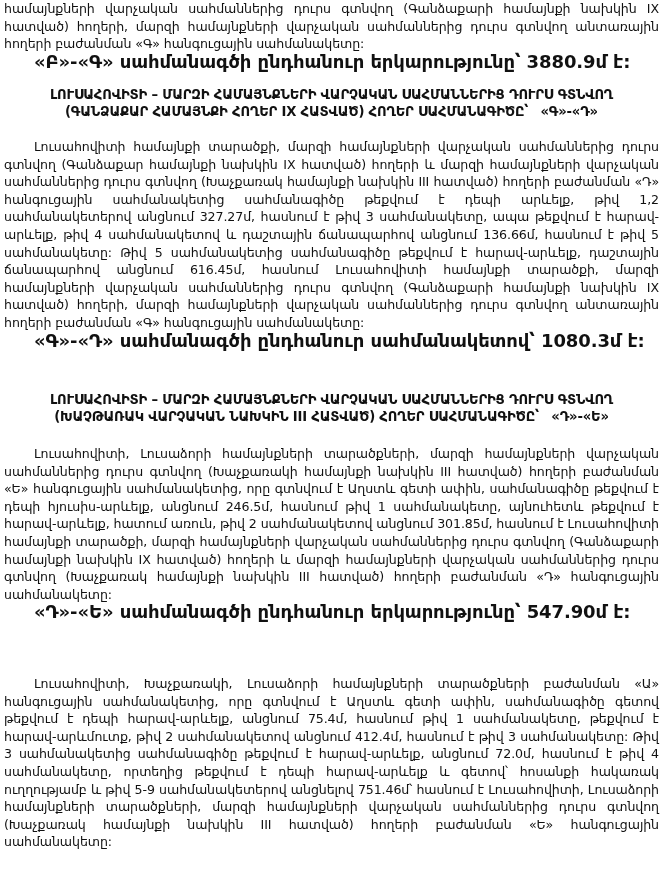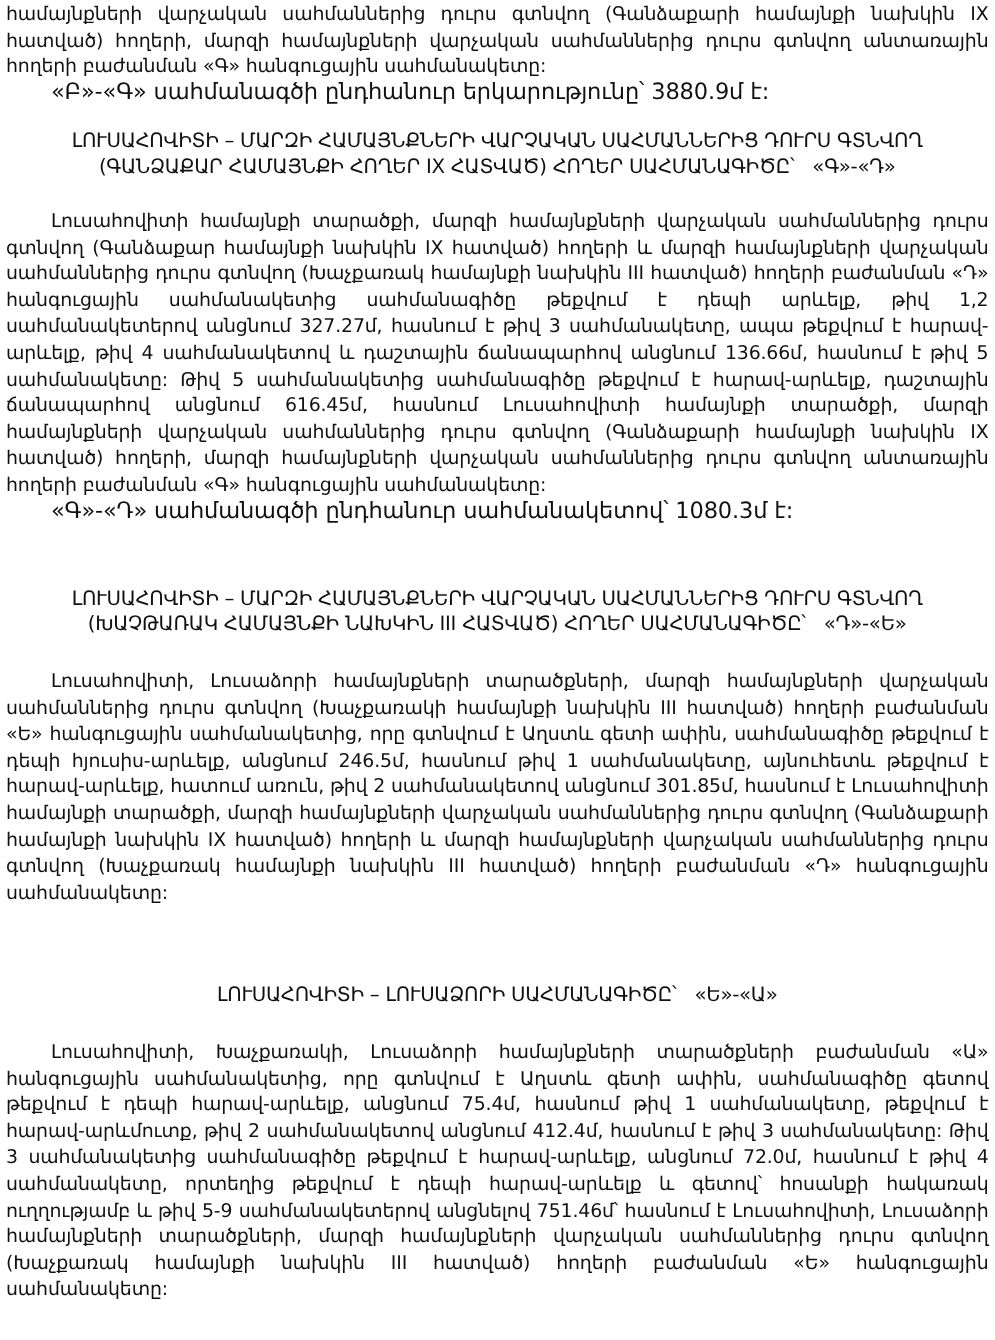--- a/index.html
+++ b/index.html
@@ -25,33 +25,34 @@
       font-size: 12.6px;
       line-height: 17.6px;
       text-align: justify;
       margin: 0;
       letter-spacing: -0.1px;
     }
     .para.indent {
       text-indent: 30px;
     }
     .length-line {
-      font-size: 15px;
+      font-size: 18px;
       line-height: 17.6px;
       margin: 0;
       padding-left: 30px;
       letter-spacing: -0.1px;
+      font-weight: bold;
     }
     .heading {
       font-size: 13.2px;
       line-height: 17px;
       text-align: center;
       margin: 0;
       letter-spacing: -0.2px;
-      font-weight: normal;
+      font-weight: bold;
     }
     .heading .code {
       margin-left: 8px;
     }
     .section {
       position: absolute;
       left: 4px;
       right: 4px;
     }
   </style>
@@ -72,29 +73,26 @@
       <span class="code">«Գ»-«Դ»</span>
     </h2>
     <div style="height:18px;"></div>
     <p class="para indent">Լուսահովիտի համայնքի տարածքի, մարզի համայնքների վարչական սահմաններից դուրս գտնվող (Գանձաքար համայնքի նախկին IX հատված) հողերի և մարզի համայնքների վարչական սահմաններից դուրս գտնվող (Խաչքառակ համայնքի նախկին III հատված) հողերի բաժանման «Դ» հանգուցային սահմանակետից սահմանագիծը թեքվում է դեպի արևելք, թիվ 1,2 սահմանակետերով անցնում 327.27մ, հասնում է թիվ 3 սահմանակետը, ապա թեքվում է հարավ-արևելք, թիվ 4 սահմանակետով և դաշտային ճանապարհով անցնում 136.66մ, հասնում է թիվ 5 սահմանակետը: Թիվ 5 սահմանակետից սահմանագիծը թեքվում է հարավ-արևելք, դաշտային ճանապարհով անցնում 616.45մ, հասնում Լուսահովիտի համայնքի տարածքի, մարզի համայնքների վարչական սահմաններից դուրս գտնվող (Գանձաքարի համայնքի նախկին IX հատված) հողերի, մարզի համայնքների վարչական սահմաններից դուրս գտնվող անտառային հողերի բաժանման «Գ» հանգուցային սահմանակետը:</p>
     <p class="length-line">«Գ»-«Դ» սահմանագծի ընդհանուր սահմանակետով՝  1080.3մ է:</p>
   </div>
 
   <div class="section" style="top:391px;">
     <h2 class="heading">
       <span>ԼՈՒՍԱՀՈՎԻՏԻ – ՄԱՐԶԻ ՀԱՄԱՅՆՔՆԵՐԻ ՎԱՐՉԱԿԱՆ ՍԱՀՄԱՆՆԵՐԻՑ ԴՈՒՐՍ ԳՏՆՎՈՂ</span><br>
-      <span>(ԽԱՉԹԱՌԱԿ ՀԱՄԱՅՆՔԻ ՆԱԽԿԻՆ III  ՀԱՏՎԱԾ) ՀՈՂԵՐ ՍԱՀՄԱՆԱԳԻԾԸ՝</span>
+      <span>(ԽԱՉԹԱՌԱԿ ՎԱՐՉԱԿԱՆ ՆԱԽԿԻՆ III  ՀԱՏՎԱԾ) ՀՈՂԵՐ ՍԱՀՄԱՆԱԳԻԾԸ՝</span>
       <span class="code">«Դ»-«Ե»</span>
     </h2>
     <div style="height:20px;"></div>
     <p class="para indent">Լուսահովիտի, Լուսաձորի համայնքների տարածքների, մարզի համայնքների վարչական սահմաններից դուրս գտնվող (Խաչքառակի համայնքի նախկին III հատված) հողերի բաժանման «Ե» հանգուցային սահմանակետից, որը գտնվում է Աղստև գետի ափին, սահմանագիծը թեքվում է դեպի հյուսիս-արևելք, անցնում 246.5մ, հասնում թիվ 1 սահմանակետը, այնուհետև թեքվում է հարավ-արևելք, հատում առուն, թիվ 2 սահմանակետով անցնում 301.85մ, հասնում է Լուսահովիտի համայնքի տարածքի, մարզի համայնքների վարչական սահմաններից դուրս գտնվող (Գանձաքարի համայնքի նախկին IX հատված) հողերի և մարզի համայնքների վարչական սահմաններից դուրս գտնվող (Խաչքառակ համայնքի նախկին III հատված) հողերի բաժանման «Դ» հանգուցային սահմանակետը:</p>
+    <p class="length-line">«Դ»-«Ե» սահմանագծի ընդհանուր երկարությունը՝  547.90մ է:</p>
   </div>
 
   <div class="section" style="top:655px;">
-    <h2 class="heading">
-      <span>ԼՈՒՍԱՀՈՎԻՏԻ – ԼՈՒՍԱՁՈՐԻ  ՍԱՀՄԱՆԱԳԻԾԸ՝</span>
-      <span class="code">«Ե»-«Ա»</span>
-    </h2>
     <div style="height:20px;"></div>
     <p class="para indent">Լուսահովիտի, Խաչքառակի, Լուսաձորի  համայնքների տարածքների բաժանման «Ա» հանգուցային սահմանակետից, որը գտնվում է Աղստև գետի ափին, սահմանագիծը գետով թեքվում է դեպի հարավ-արևելք, անցնում 75.4մ, հասնում թիվ 1 սահմանակետը, թեքվում է հարավ-արևմուտք, թիվ 2 սահմանակետով անցնում 412.4մ, հասնում է թիվ 3 սահմանակետը: Թիվ 3 սահմանակետից սահմանագիծը թեքվում է հարավ-արևելք, անցնում 72.0մ, հասնում է թիվ 4 սահմանակետը, որտեղից թեքվում է դեպի հարավ-արևելք և գետով՝ հոսանքի հակառակ ուղղությամբ և թիվ 5-9 սահմանակետերով անցնելով 751.46մ՝ հասնում է Լուսահովիտի, Լուսաձորի համայնքների տարածքների, մարզի համայնքների վարչական սահմաններից դուրս գտնվող (Խաչքառակ համայնքի նախկին III հատված) հողերի բաժանման «Ե» հանգուցային սահմանակետը:</p>
   </div>
 
 </div>
 
 </body></html>

